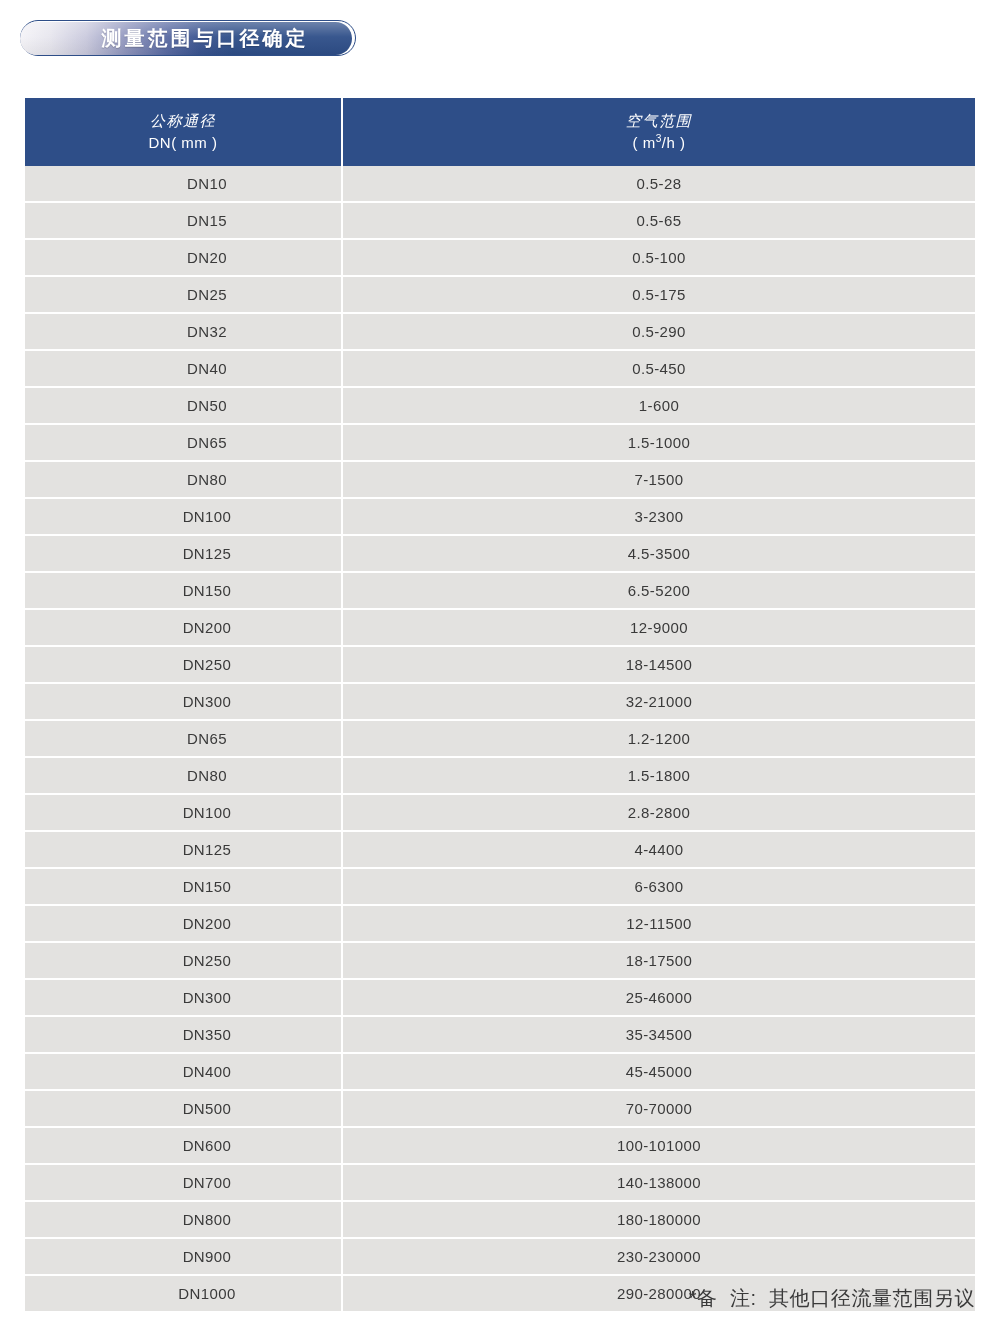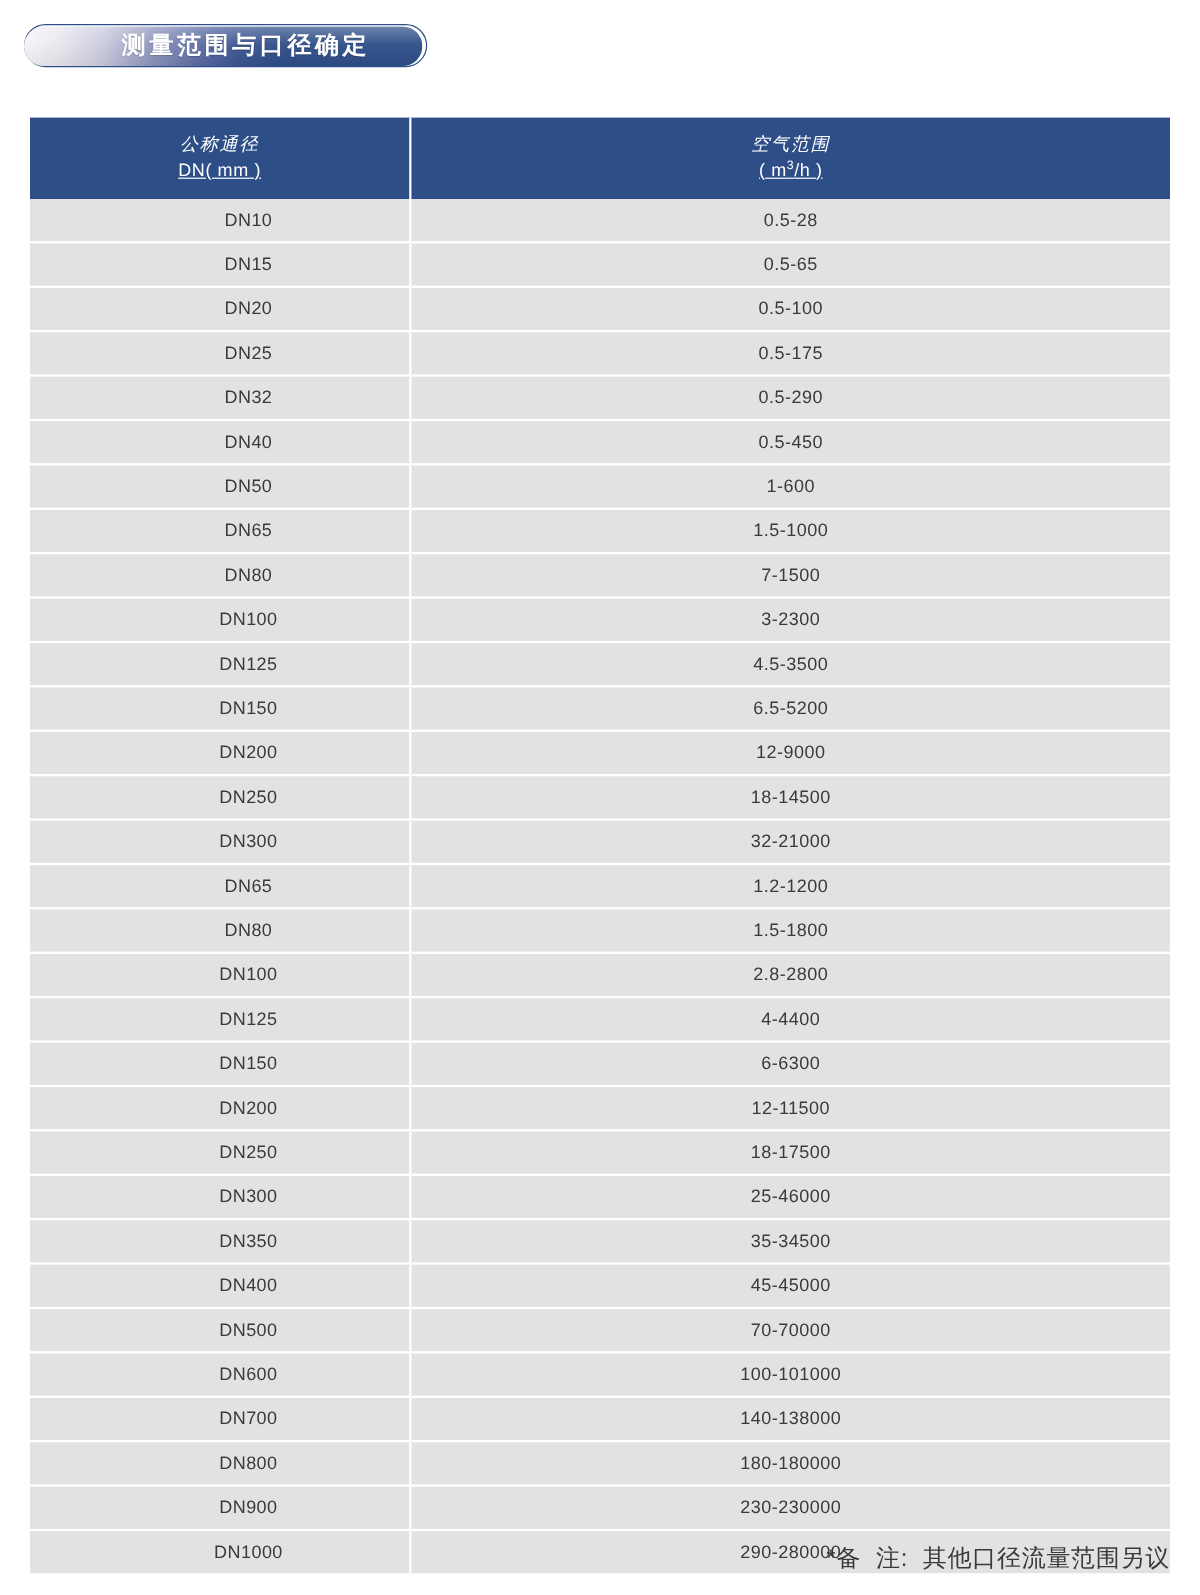--- a/index.html
+++ b/index.html
@@ -104,21 +104,21 @@
     text-align: center;
     vertical-align: middle;
     height: 60px;
     box-sizing: border-box;
     letter-spacing: 0.5px;
   }
   table.spec thead th.col-left {
     border-right: 2px solid #ffffff;
   }
   th .h-line1 { display: block; letter-spacing: 1.5px; font-style: italic; }
-  th .h-line2 { display: block; letter-spacing: 0.5px; text-decoration: underline; }
+  th .h-line2 { display: block; letter-spacing: 0.5px; }
   sup.sup3 { font-size: 0.68em; vertical-align: super; line-height: 0; }
 
   table.spec tbody td {
     background: #e3e2e0;
     color: #3a3a3a;
     font-size: 15px;
     text-align: center;
     vertical-align: middle;
     height: 35px;
     padding: 0;

